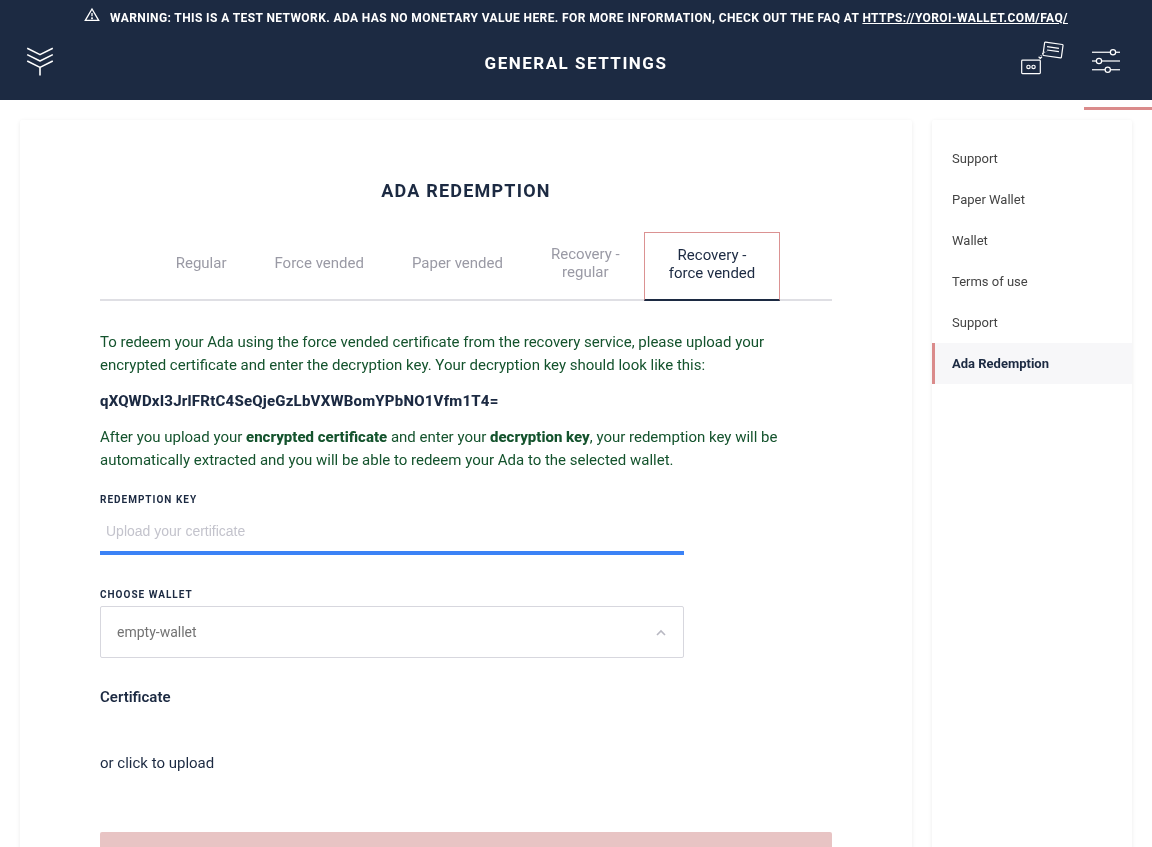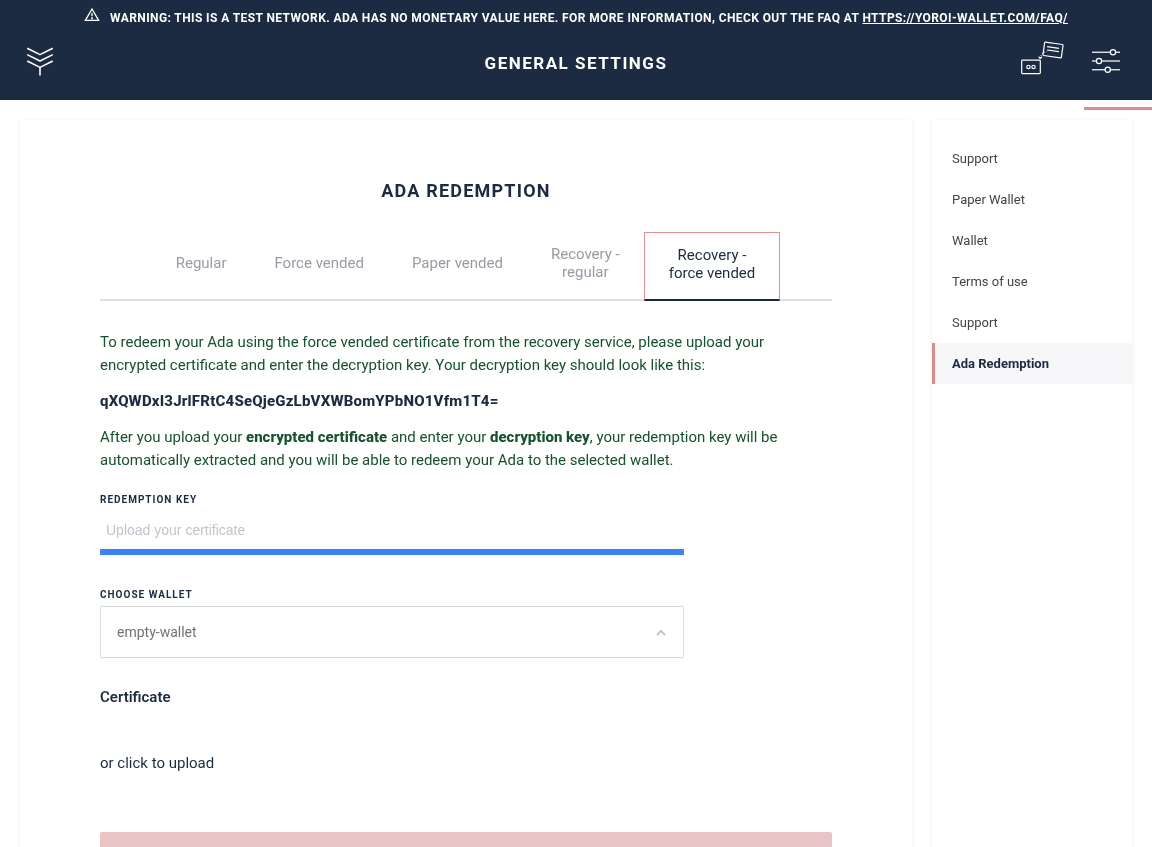--- a/index.html
+++ b/index.html
@@ -37,21 +37,21 @@
   .copy { font-size: 15px; color: #14532d; line-height: 1.55; margin-bottom: 14px; }
   .sample-key { font-weight: 800; font-size: 15px; letter-spacing: 0.2px; margin-bottom: 16px; word-break: break-all; }
   .copy b { font-weight: 800; }
 
   
   .form-row { display: flex; gap: 30px; margin-top: 22px; flex-direction: column; }
   .form-col { width: 584px; }
   .upload-col { flex: 1; }
 
   .field-label { font-size: 10px; letter-spacing: 1px; color: #1c2a42; font-weight: 700; margin-bottom: 6px; }
-  .text-input { width: 100%; height: 44px; border: none; border-bottom: 6px solid #3b82f6; outline: none; font-size: 14px; padding: 4px 6px; background: transparent; color: #444; }
+  .text-input { width: 100%; height: 44px; border: none; border-bottom: 4px solid #3b82f6; outline: none; font-size: 14px; padding: 4px 6px; background: transparent; color: #444; }
   .text-input::placeholder { color: #c3c3cc; }
 
   .select-wrap { margin-top: 34px; }
   .select-box { width: 100%; height: 52px; border: 1px solid #d7d7de; border-radius: 2px; display: flex; align-items: center; padding: 0 16px; font-size: 14px; color: #737373; position: relative; cursor: pointer; }
   .select-caret { position: absolute; right: 16px; top: 50%; transform: translateY(-50%); color: #b8b8c2; }
 
   .upload-title { font-size: 15px; font-weight: 600; color: #1c2a42; margin-bottom: 48px; }
   .upload-hint { font-size: 15px; color: #1c2a42; }
 
   .redeem-btn { margin-top: 60px; width: 100%; height: 44px; border: none; border-radius: 2px; background: #e8c4c4; color: #fff; font-size: 14px; font-weight: 600; letter-spacing: 0.3px; cursor: not-allowed; text-align: right; }

